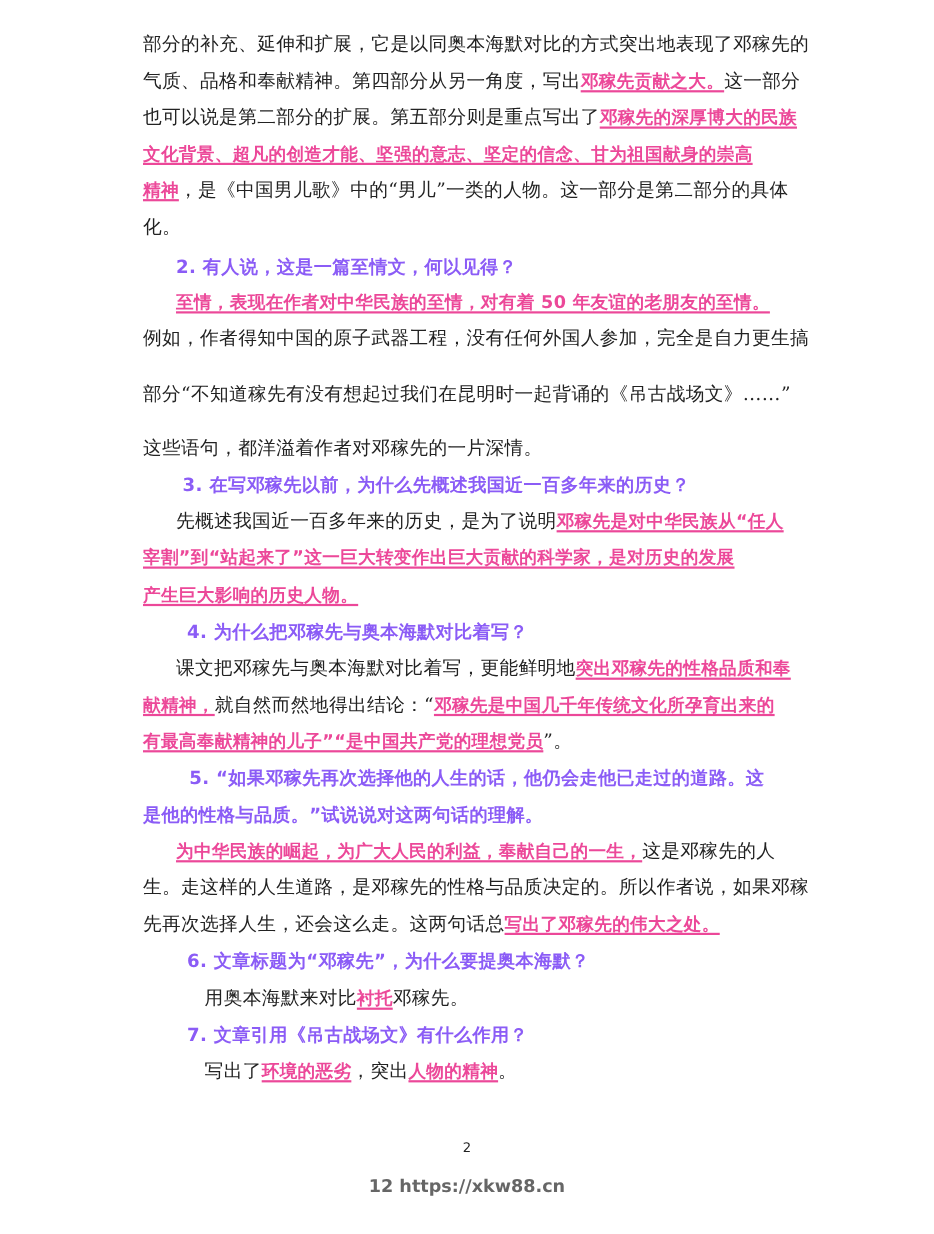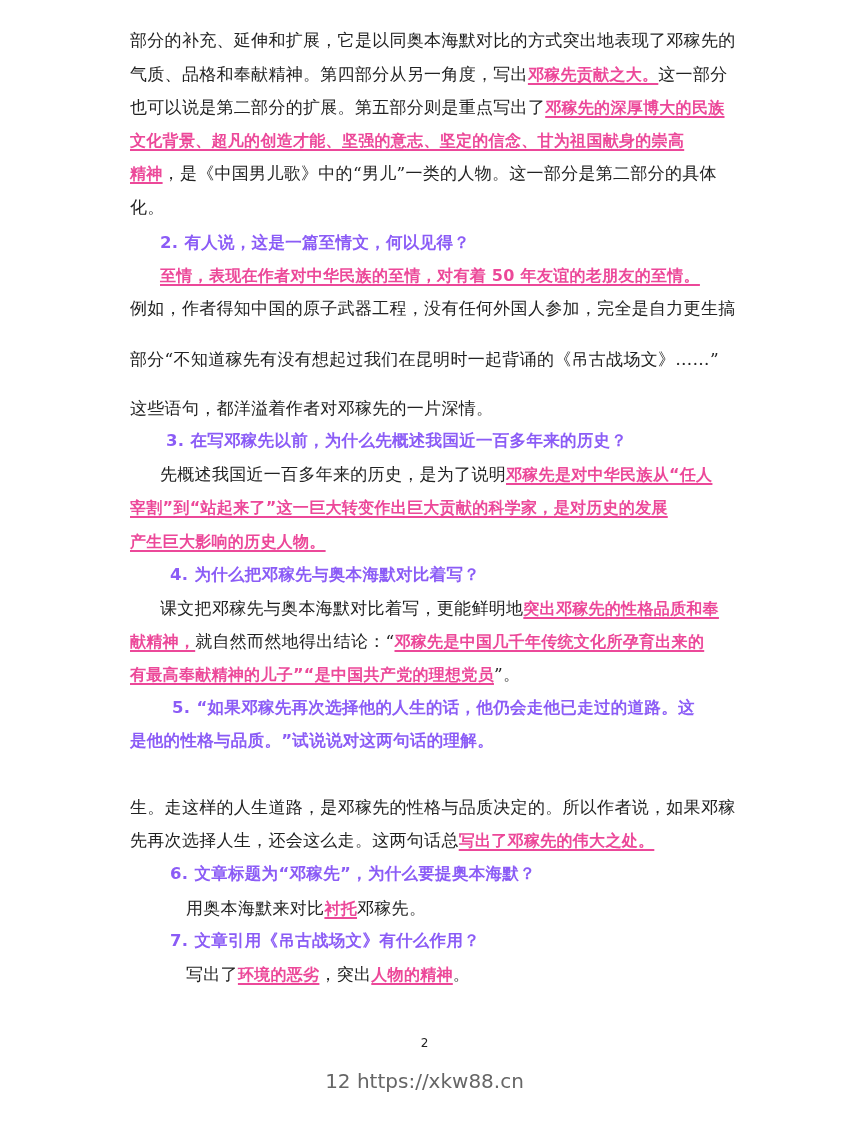--- a/index.html
+++ b/index.html
@@ -7,21 +7,21 @@
          font-family: "DejaVu Serif", "Liberation Serif", serif; color: #222; }
   .page { position: absolute; left: 0; top: 0; width: 849px; height: 804px; }
   .line { position: absolute; left: 130px; width: 600px; font-size: 17px; line-height: 22px;
           white-space: nowrap; letter-spacing: 0.3px; }
   .q { font-weight: bold; font-family: "DejaVu Sans", "Liberation Sans", sans-serif; color: #8b5cf6; font-size: 16.5px; }
   .r { color: #ec4899; font-weight: bold; text-decoration: underline; text-decoration-thickness: 1.5px;
        text-underline-offset: 3px; font-family: "DejaVu Sans", "Liberation Sans", sans-serif; font-size: 16px; }
   .pagenum { position: absolute; top: 1036px; left: 0; width: 849px; text-align: center;
              font-size: 12px; color: #222; font-family: "DejaVu Sans", sans-serif; }
   .footer { position: absolute; top: 1069px; left: 0; width: 849px; text-align: center;
-            font-size: 20px; color: #666; font-family: "DejaVu Sans", "Liberation Sans", sans-serif; }
+            font-size: 16px; color: #666; font-family: "DejaVu Sans", "Liberation Sans", sans-serif; font-weight: bold; }
 </style>
 </head>
 <body>
 
 <div class="page">
 
   <div class="line" style="top:29px"><span>部分的补充、延伸和扩展，它是以同奥本海默对比的方式突出地表现了邓稼先的</span></div>
   <div class="line" style="top:63px"><span>气质、品格和奉献精神。第四部分从另一角度，写出</span><span class="r">邓稼先贡献之大。</span><span>这一部分</span></div>
   <div class="line" style="top:96px"><span>也可以说是第二部分的扩展。第五部分则是重点写出了</span><span class="r">邓稼先的深厚博大的民族</span></div>
   <div class="line" style="top:129px"><span class="r">文化背景、超凡的创造才能、坚强的意志、坚定的信念、甘为祖国献身的崇高</span></div>
@@ -39,20 +39,21 @@
   <div class="line" style="top:496px"><span class="r">宰割”到“站起来了”这一巨大转变作出巨大贡献的科学家，是对历史的发展</span></div>
   <div class="line" style="top:530px"><span class="r">产生巨大影响的历史人物。</span></div>
 
   <div class="line q" style="top:564px; left:170px">4. 为什么把邓稼先与奥本海默对比着写？</div>
   <div class="line" style="top:597px; left:160px"><span>课文把邓稼先与奥本海默对比着写，更能鲜明地</span><span class="r">突出邓稼先的性格品质和奉</span></div>
   <div class="line" style="top:630px"><span class="r">献精神，</span><span>就自然而然地得出结论：“</span><span class="r">邓稼先是中国几千年传统文化所孕育出来的</span></div>
   <div class="line" style="top:663px"><span class="r">有最高奉献精神的儿子”“是中国共产党的理想党员</span><span>”。</span></div>
 
   <div class="line q" style="top:697px; left:172px">5. “如果邓稼先再次选择他的人生的话，他仍会走他已走过的道路。这</div>
   <div class="line q" style="top:730px">是他的性格与品质。”试说说对这两句话的理解。</div>
+  <div class="line" style="top:763px; left:160px"><span class="r">为中华民族的崛起，为广大人民的利益，奉献自己的一生，</span><span>这是邓稼先的人</span></div>
   <div class="line" style="top:796px"><span>生。走这样的人生道路，是邓稼先的性格与品质决定的。所以作者说，如果邓稼</span></div>
   <div class="line" style="top:829px"><span>先再次选择人生，还会这么走。这两句话总</span><span class="r">写出了邓稼先的伟大之处。</span></div>
 
   <div class="line q" style="top:863px; left:170px">6. 文章标题为“邓稼先”，为什么要提奥本海默？</div>
   <div class="line" style="top:897px; left:186px"><span>用奥本海默来对比</span><span class="r">衬托</span><span>邓稼先。</span></div>
 
   <div class="line q" style="top:930px; left:170px">7. 文章引用《吊古战场文》有什么作用？</div>
   <div class="line" style="top:963px; left:186px"><span>写出了</span><span class="r">环境的恶劣</span><span>，突出</span><span class="r">人物的精神</span><span>。</span></div>
 
   <div class="pagenum">2</div>

